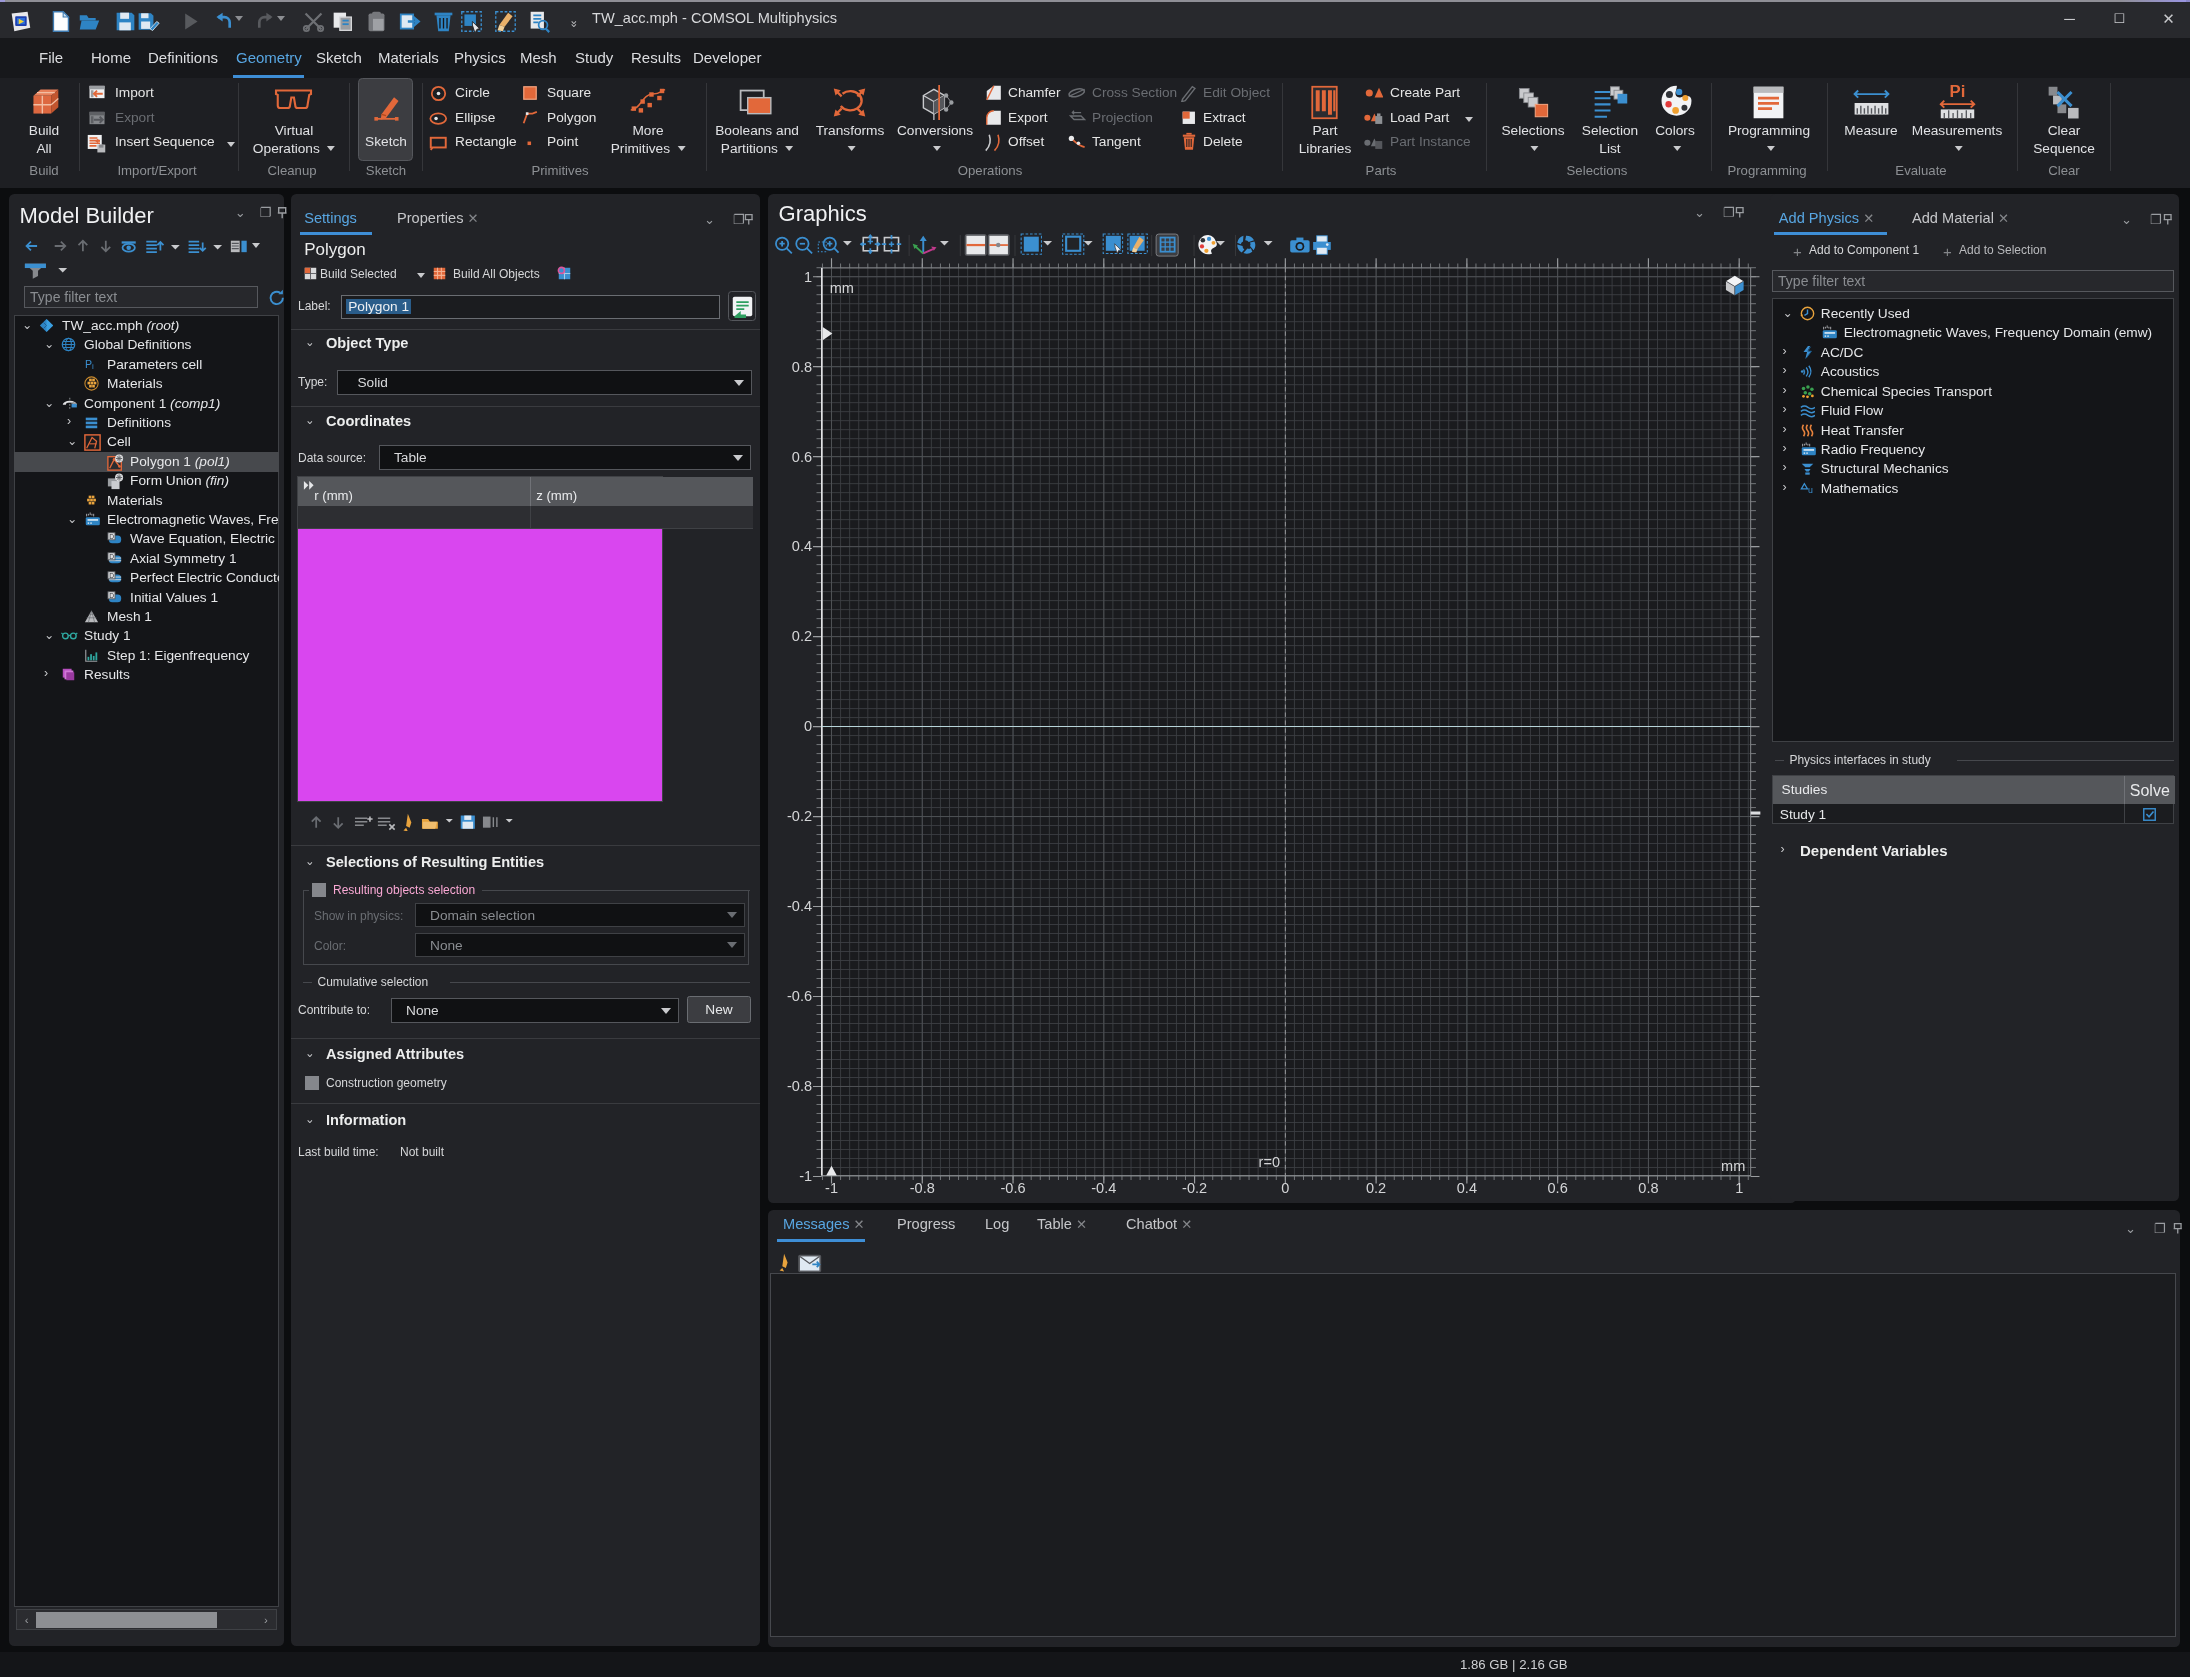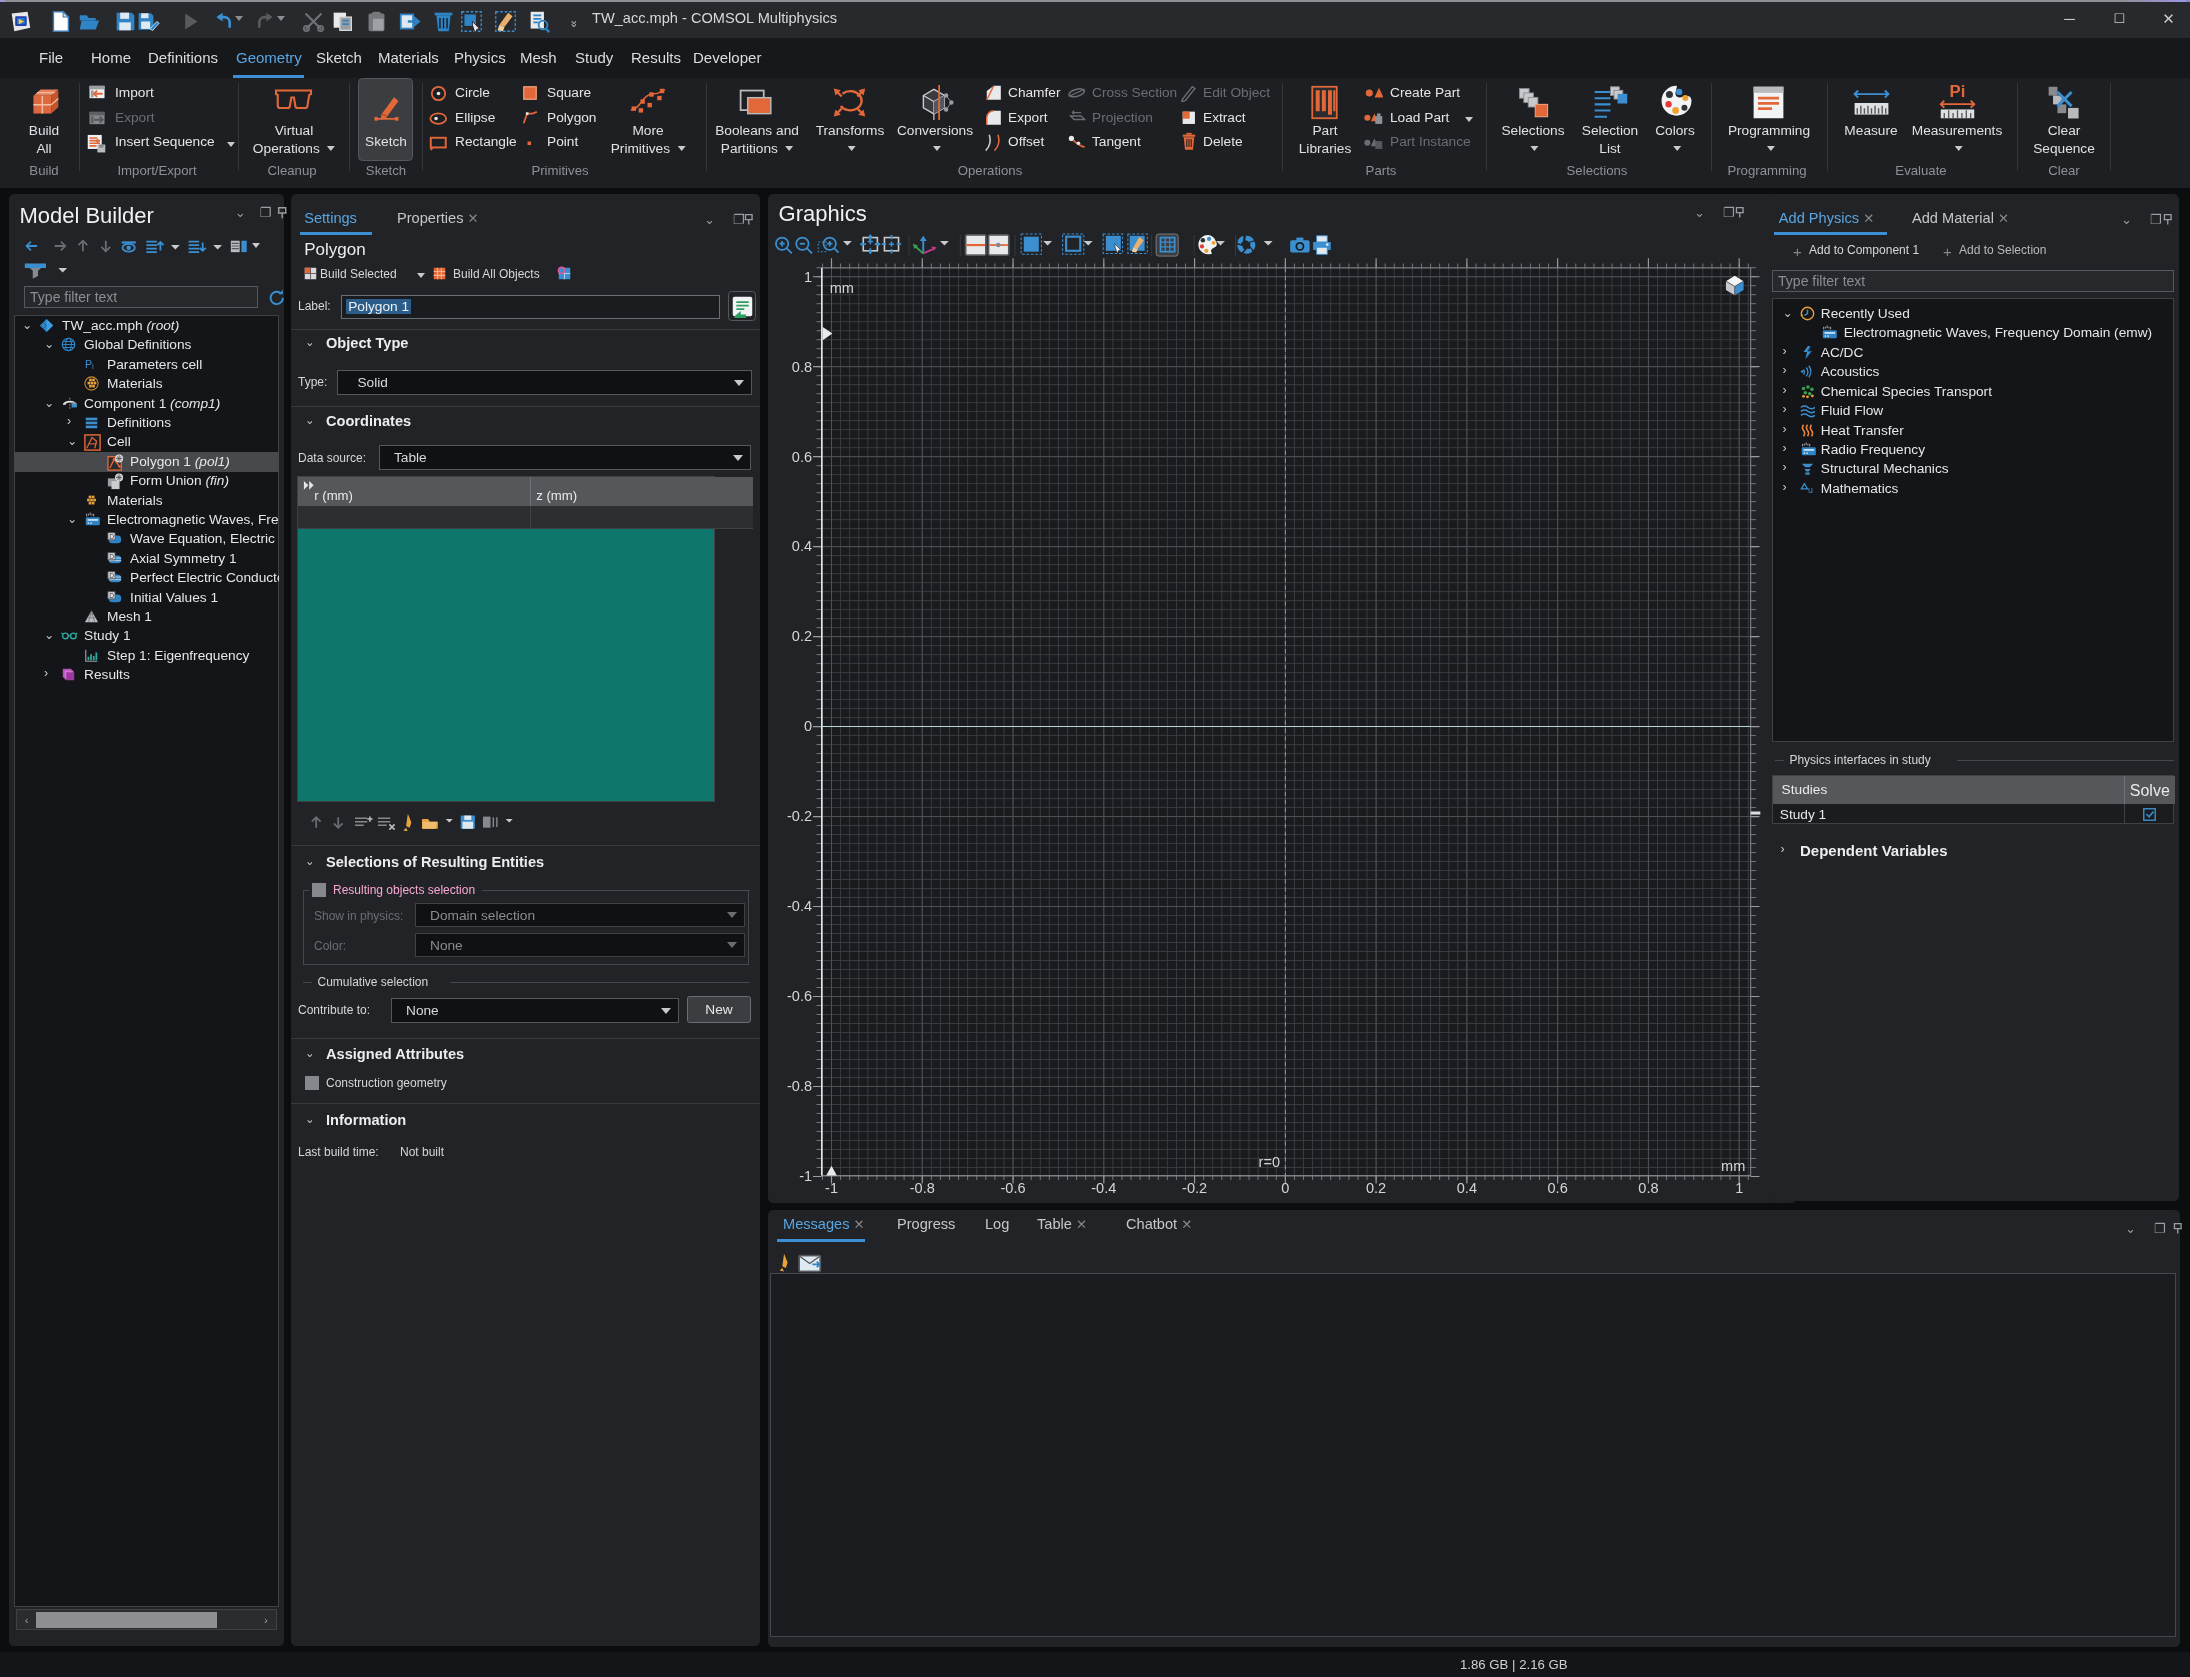--- a/index.html
+++ b/index.html
@@ -741,21 +741,21 @@
     </div>
   <div class="hline" style="left:0px;top:212px;width:469px"></div>
   <div class="abs" style="left:14px;top:219px;color:#c9cacd;font-size:11.5px">⌄</div>
   <div class="sechead" style="left:35px;top:219px">Coordinates</div>
   <div class="seclabel" style="left:7px;top:257px">Data source:</div>
   <div class="dd" style="left:88px;top:251px;width:372px;height:25px">
       <span style="position:absolute;left:14px;top:3.5px">Table</span>
       <span class="arr"></span>
     </div>
 
-  <div class="abs" style="left:6.2px;top:282px;width:418px;height:326px;background:#0f766e;border:0.9px solid #3f4145">
+  <div class="abs" style="left:6.2px;top:282px;width:366px;height:326px;background:#d946ef;border:0.9px solid #3f4145">
     <div class="abs" style="left:0;top:0;width:455px;height:29px;background:#55575b">
       <svg class="abs" style="left:5.3px;top:2.6px" width="12.4" height="10.6" viewBox="0 0 14 12">
           <path d="M1 1 l5 5 -5 5 z M7 1 l5 5 -5 5 z" fill="#e6e7e9"></path>
         </svg>
       <span style="position:absolute;left:16px;top:10.6px;font-size:13.2px;color:#e9eaec">r (mm)</span>
       <span style="position:absolute;left:238px;top:10.6px;font-size:13.2px;color:#e9eaec">z (mm)</span>
       <div class="abs" style="left:232px;top:0;width:0.9px;height:29px;background:#707277"></div>
     </div>
     <div class="abs" style="left:0;top:29px;width:455px;height:23px;background:#2d2e32;border-bottom:0.9px solid #3f4145">
       <div class="abs" style="left:232px;top:0;width:0.9px;height:23px;background:#3f4145"></div>

